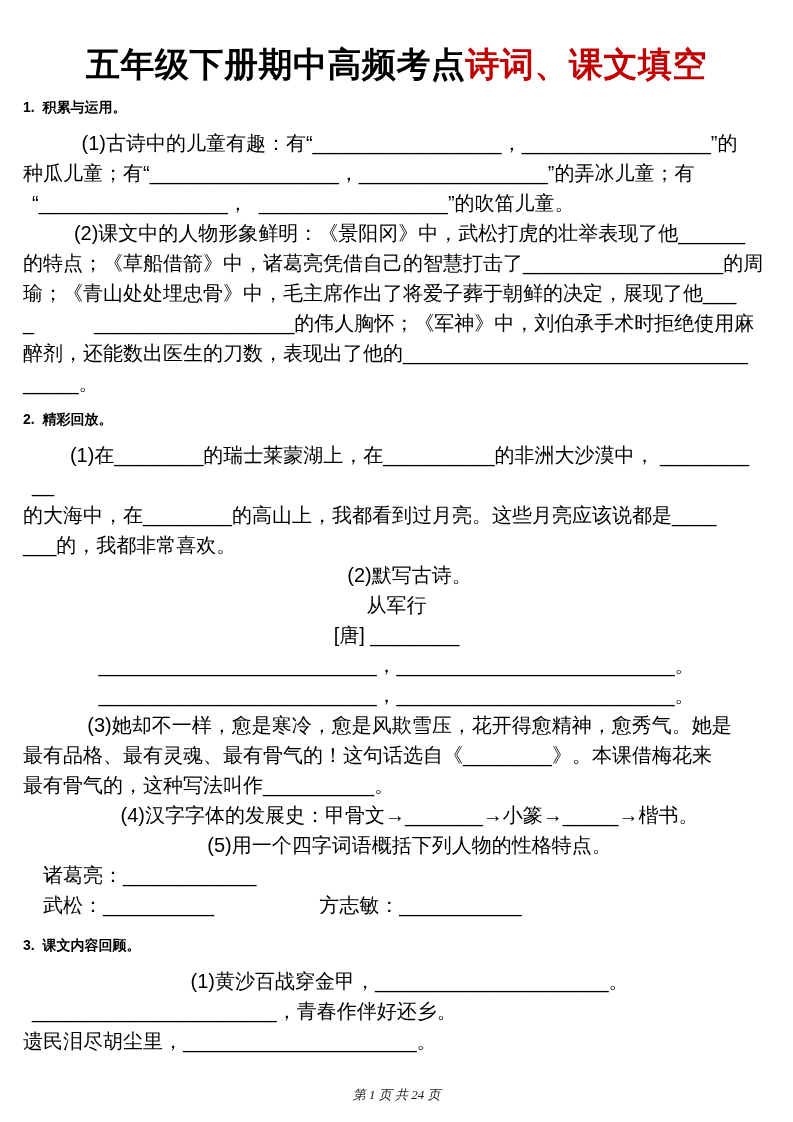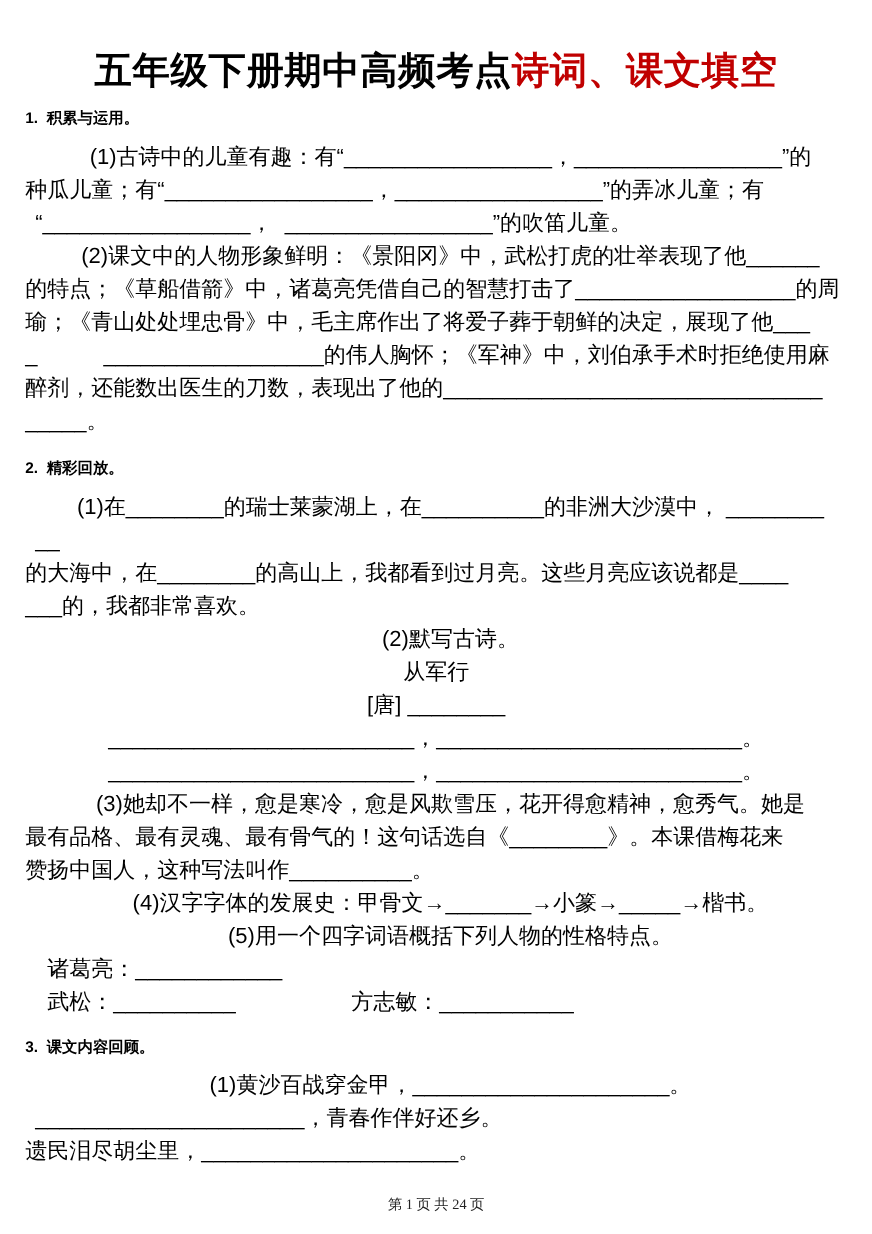--- a/index.html
+++ b/index.html
@@ -23,39 +23,40 @@
     letter-spacing:0.5px;
   }
   .title .red { color:#c00000; }
   .sec-h {
     font-size:14px;
     font-weight:bold;
     line-height:30px;
     margin:0 0 6px 0;
     white-space:pre;
   }
-  .sec2 { margin-top:12px; }
+  .sec2 { margin-top:6px; }
   .sec3 { margin-top:10px; }
   .line {
     font-size:20px;
     line-height:30px;
     white-space:pre;
   }
   .ind  { text-indent:26px;text-align:center; }   
   .ind2 { text-indent:20px; }   
   .ind-xs { text-indent:9px; }  
   .ctr { text-align:center; }
   .pair-gap { margin-left:105px; }
   .footer {
     position:absolute;
     left:0; right:0; bottom:16px;
     text-align:center;
     font-family:"Liberation Serif","DejaVu Serif",serif;
     font-size:13px;
     color:#222;
+    font-style:italic;
   }
 </style>
 </head>
 <body>
 
 <div class="page">
 
   <div class="title"><span>五年级下册期中高频考点</span><span class="red">诗词、课文填空</span></div>
 
   <section>
@@ -81,21 +82,21 @@
 
     <div>
       <div class="line ctr">从军行</div>
       <div class="line ctr">[唐] ________</div>
       <div class="line ctr">_________________________，_________________________。</div>
       <div class="line ctr">_________________________，_________________________。</div>
     </div>
 
     <div class="line ind">(3)她却不一样，愈是寒冷，愈是风欺雪压，花开得愈精神，愈秀气。她是</div>
     <div class="line">最有品格、最有灵魂、最有骨气的！这句话选自《________》。本课借梅花来</div>
-    <div class="line">赞扬中国人，这种写法叫作__________。</div>
+    <div class="line">最有骨气的，这种写法叫作__________。</div>
     <div class="line ind">(4)汉字字体的发展史：甲骨文→_______→小篆→_____→楷书。</div>
     <div class="line ind">(5)用一个四字词语概括下列人物的性格特点。</div>
     <div class="line ind2">诸葛亮：____________</div>
     <div class="line ind2"><span>武松：__________</span><span class="pair-gap">方志敏：___________</span></div>
   </section>
 
   <section class="sec3">
     <div class="sec-h">3.  课文内容回顾。</div>
     <div class="line ind">(1)黄沙百战穿金甲，_____________________。</div>
     <div class="line ind-xs">______________________，青春作伴好还乡。</div>

